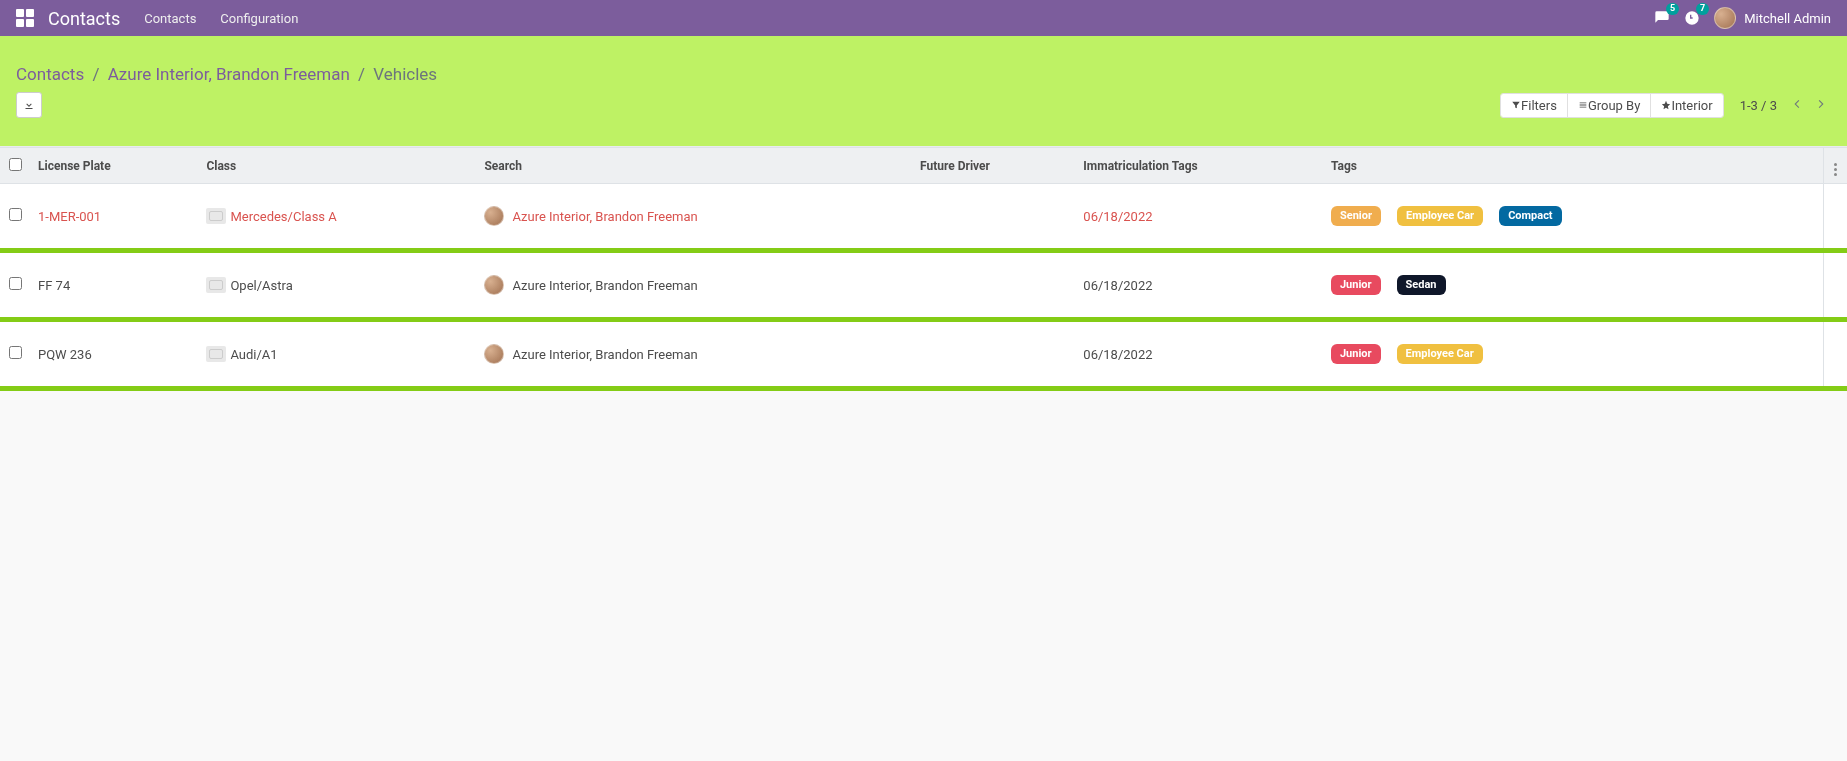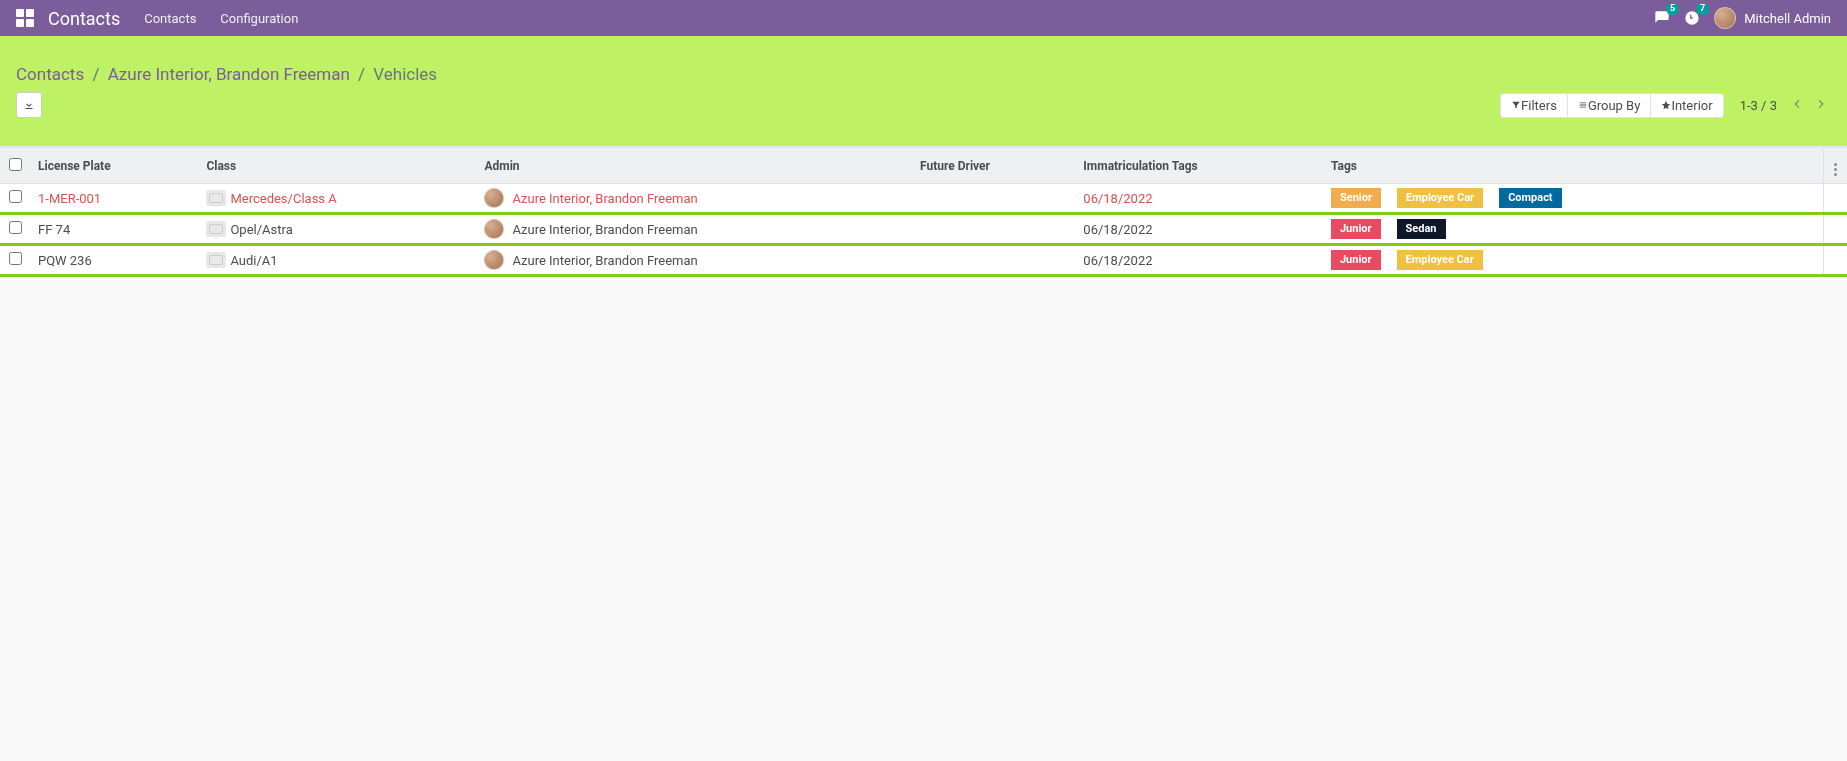--- a/index.html
+++ b/index.html
@@ -44,30 +44,30 @@
   .opt-btn svg { width: 10px; height: 10px; fill: #4c4c4c; }
   .pager { display: flex; align-items: center; gap: 10px; font-size: 13px; color: #4c4c4c; }
   .pager-nav { display: flex; gap: 4px; }
   .pager-btn { cursor: pointer; color: #6c757d; padding: 2px 4px; }
   .pager-btn svg { width: 12px; height: 12px; fill: #6c757d; }
 
   
   .list-view { background: #fff; margin: 0; border-top: 1px solid #dee2e6; }
   table { width: 100%; border-collapse: collapse; }
   thead th { background: #eef0f2; font-weight: bold; font-size: 12px; text-align: left; padding: 7px 8px; border-bottom: 1px solid #dee2e6; color: #4c4c4c; }
-  tbody td { padding: 4px 8px; border-bottom: 3px solid #84cc16; font-size: 13px; vertical-align: middle; }
+  tbody td { padding: 22px 8px; border-bottom: 5px solid #84cc16; font-size: 13px; vertical-align: middle; }
   tbody tr.highlight td, tbody tr.highlight td a { color: #d9534f; }
   .cell-check { width: 30px; text-align: center; }
   .cell-check input { cursor: pointer; }
   .model-cell { display: flex; align-items: center; gap: 4px; }
   .car-ph { width: 20px; height: 16px; background: #e8e8e8; border-radius: 2px; position: relative; flex-shrink: 0; }
   .car-ph::after { content: ""; position: absolute; inset: 3px; border: 1px solid #ccc; border-radius: 2px; }
   .driver-cell { display: flex; align-items: center; gap: 8px; }
   .driver-cell .avatar { width: 20px; height: 20px; }
-  .tag { display: inline-block; border-radius: 0; padding: 2px 9px; font-size: 11px; color: #fff; font-weight: bold; margin-right: 16px; line-height: 1.4; }
+  .tag { display: inline-block; border-radius: 6px; padding: 2px 9px; font-size: 11px; color: #fff; font-weight: bold; margin-right: 16px; line-height: 1.4; }
   th.menu-col, td.menu-col { width: 24px; text-align: center; color: #888; cursor: pointer; border-left: 1px solid #dee2e6; }
   .kebab { display: inline-flex; flex-direction: column; gap: 2px; }
   .kebab span { width: 3px; height: 3px; background: #888; border-radius: 50%; }
 </style>
 </head>
 <body>
 
 <div class="navbar">
   <div class="navbar-left">
     <div class="app-icon">
@@ -162,21 +162,21 @@
   </div>
 </div>
 
 <div class="list-view">
   <table>
     <thead>
       <tr>
         <th class="cell-check"><input type="checkbox" style=""></th>
         <th>License Plate</th>
         <th>Class</th>
-        <th>Admin</th>
+        <th>Search</th>
         <th>Future Driver</th>
         <th>Immatriculation Tags</th>
         <th>Tags</th>
         <th class="menu-col"><span class="kebab">
               <span></span>
               <span></span>
               <span></span>
             </span></th>
       </tr>
     </thead>

